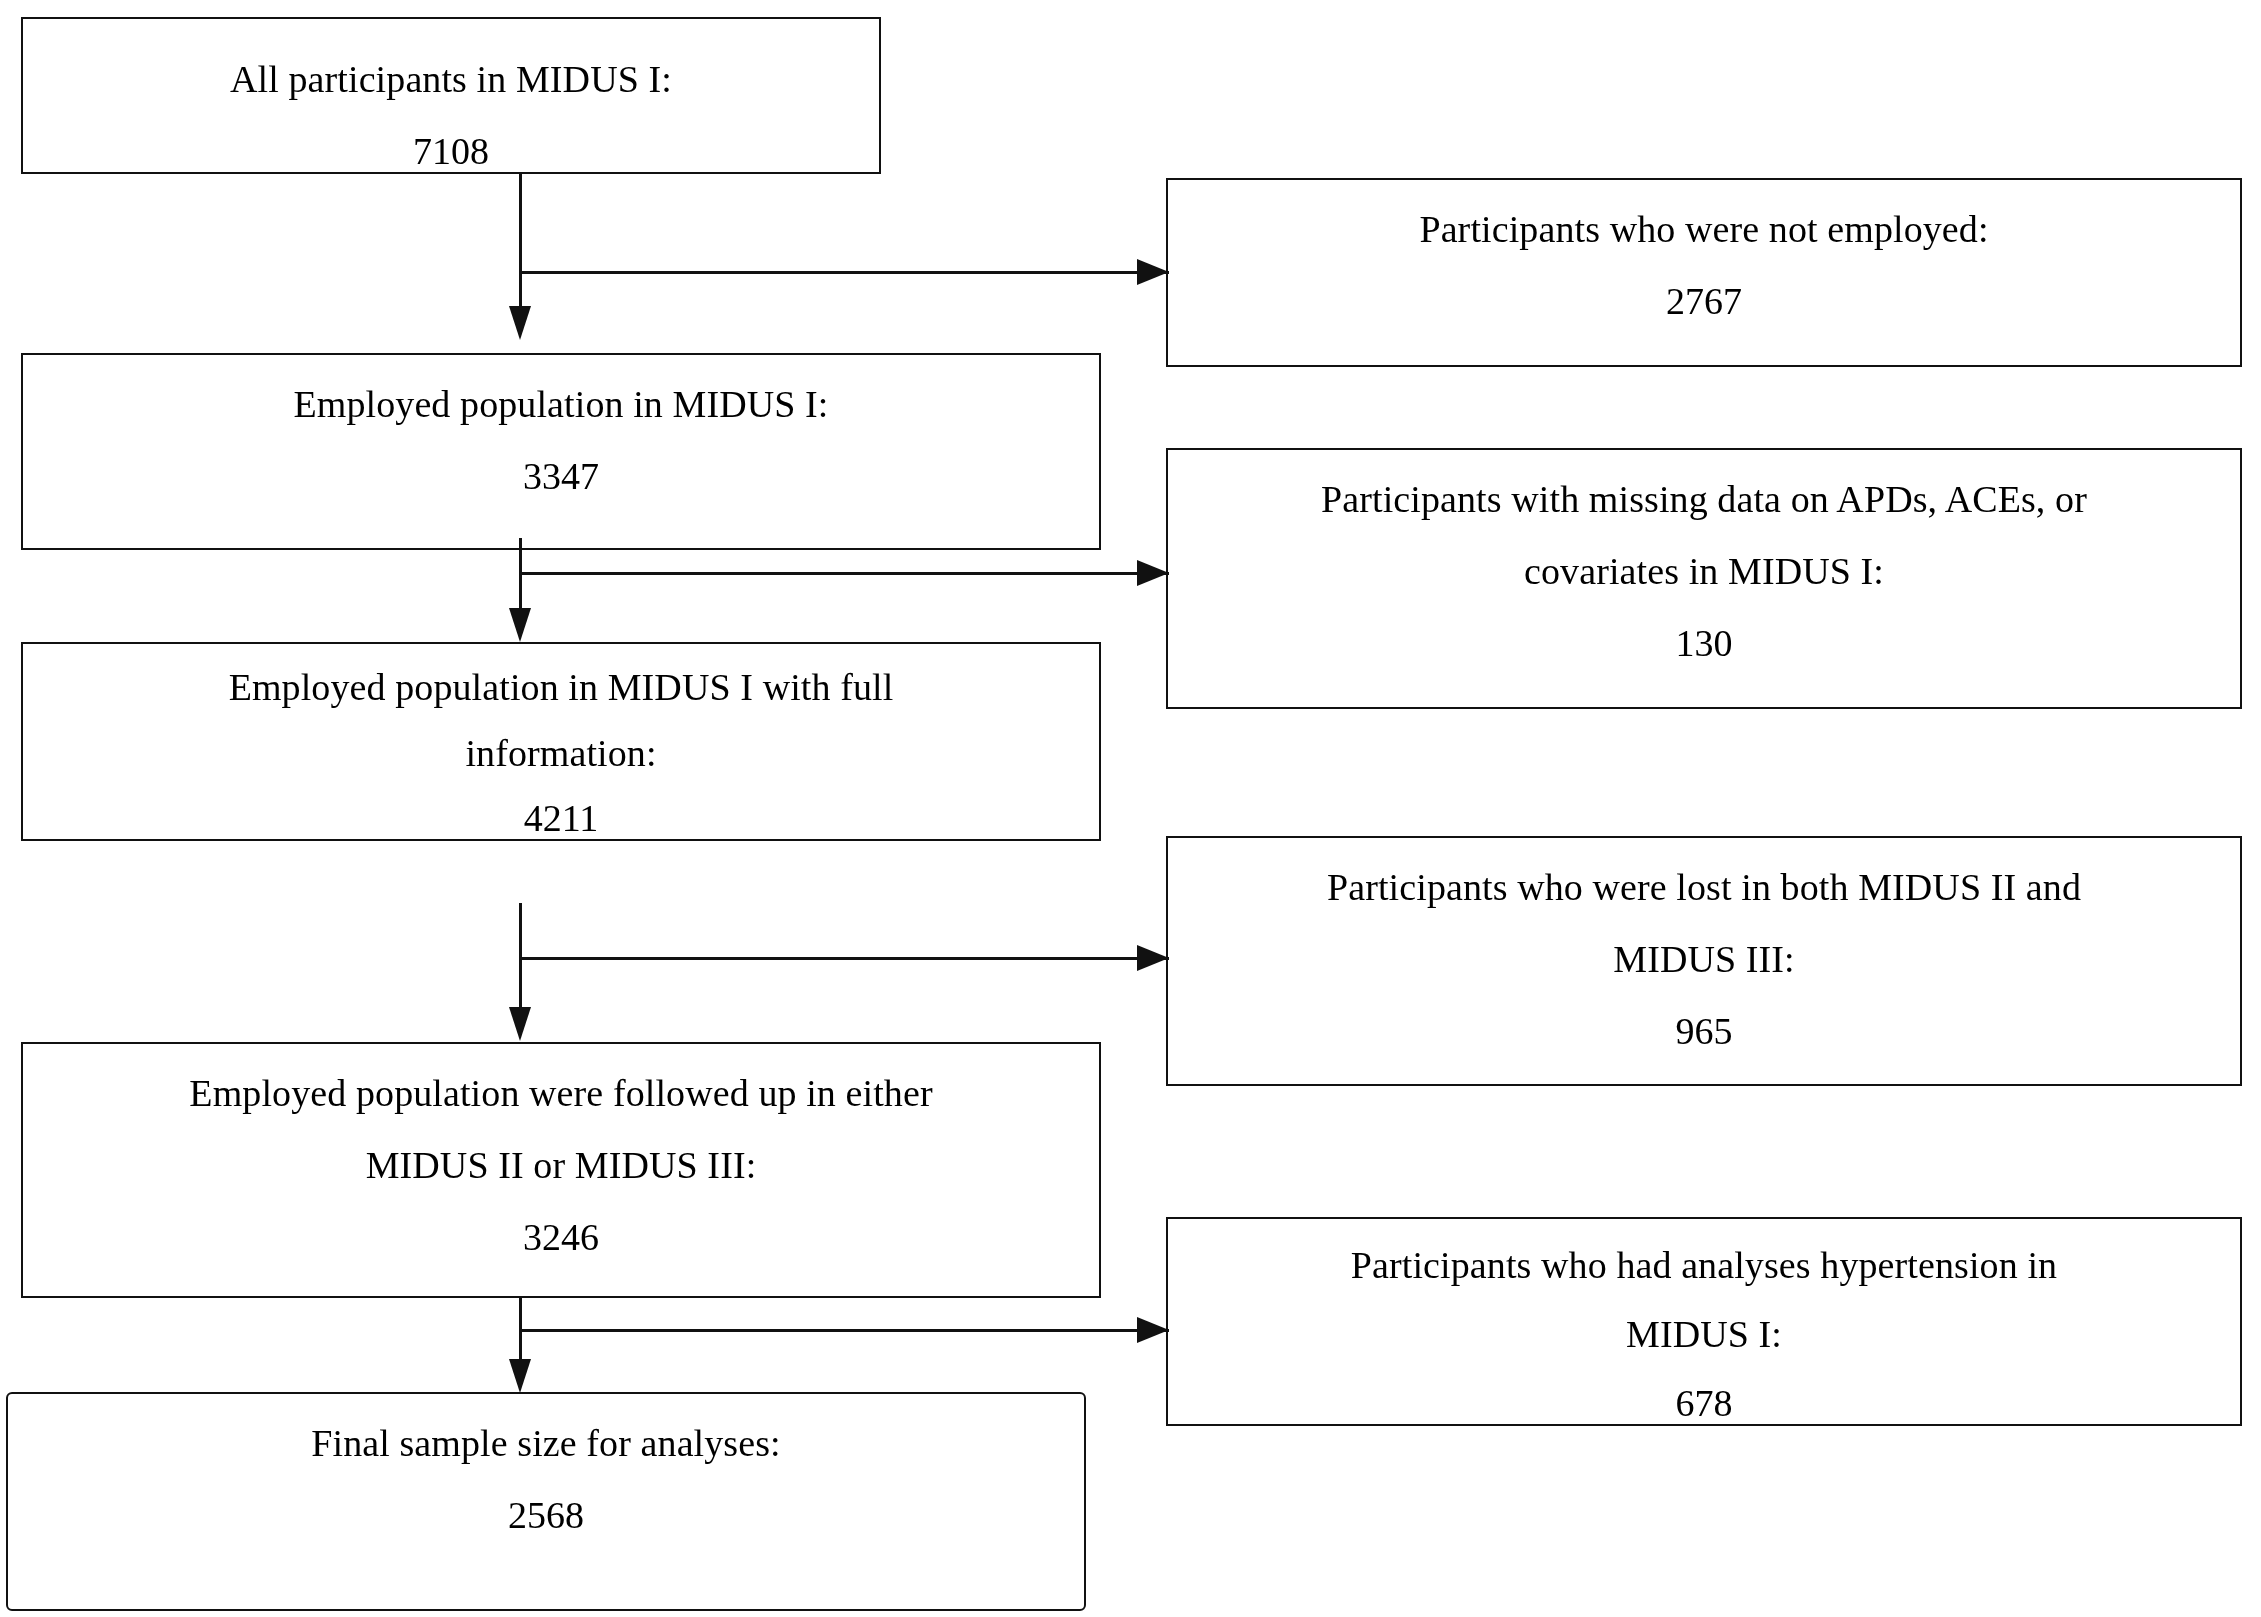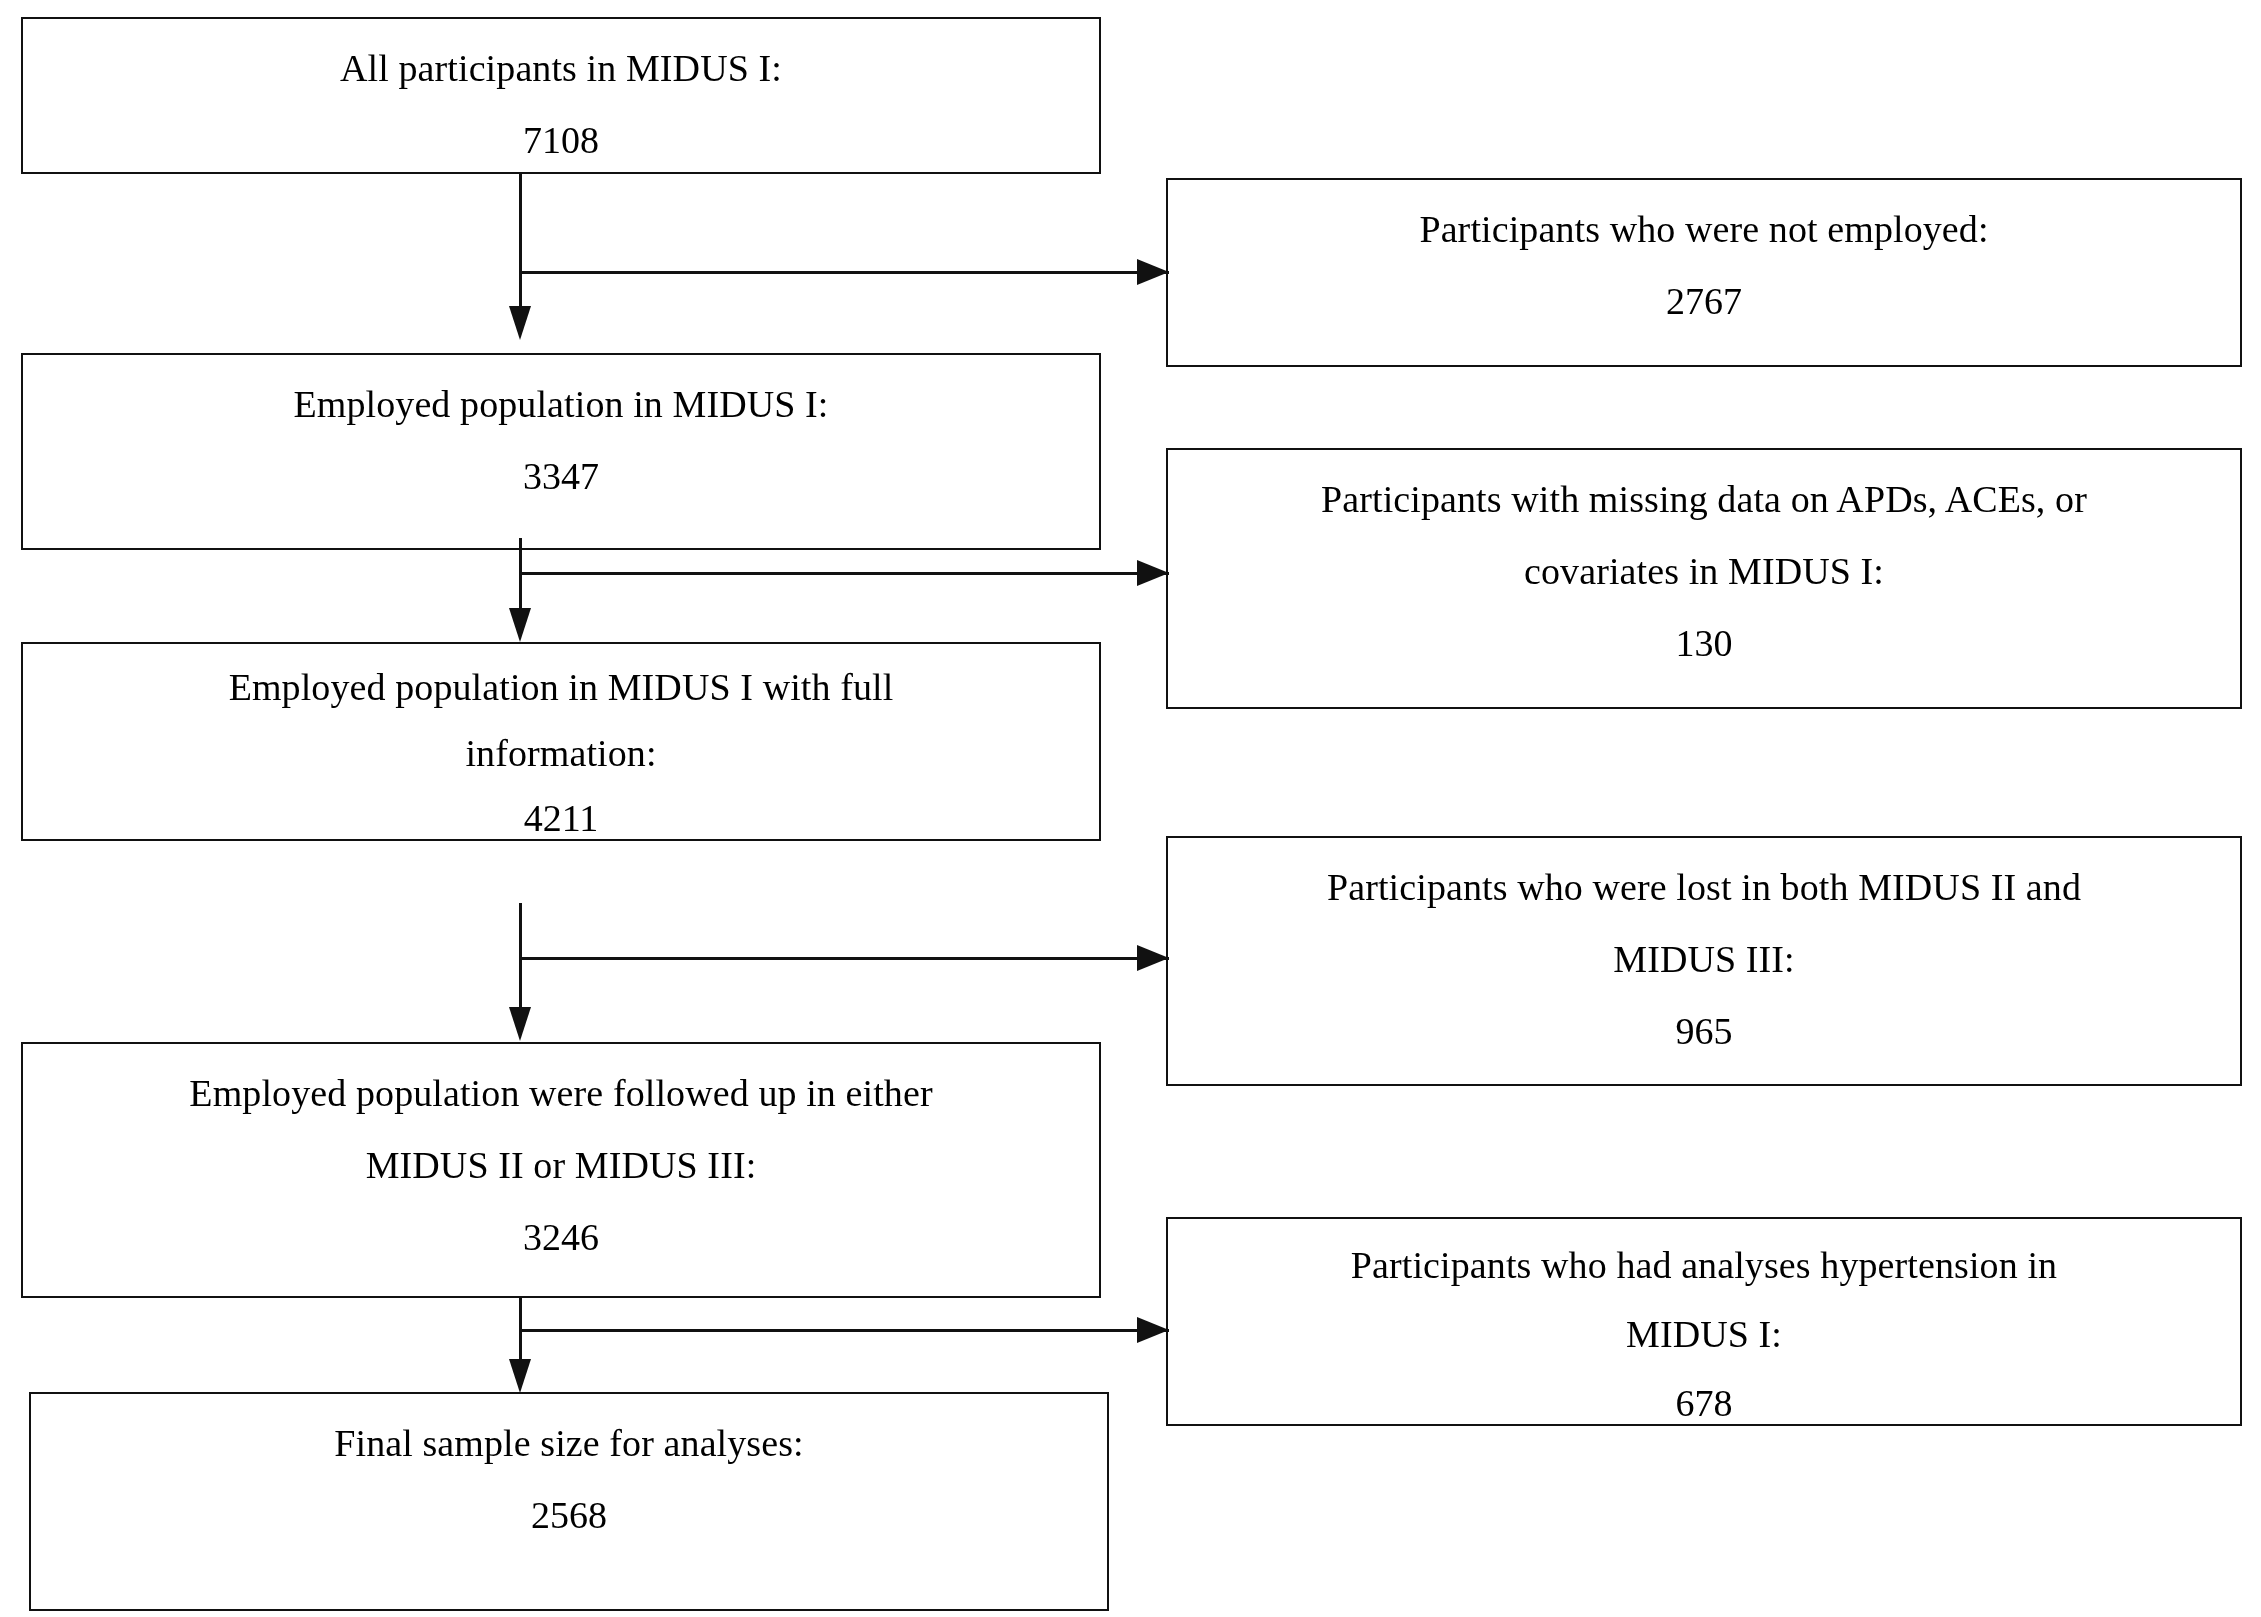--- a/index.html
+++ b/index.html
@@ -68,21 +68,21 @@
     border-top: 13.6px solid transparent;
     border-bottom: 13.6px solid transparent;
     border-left: 32px solid #111111;
   }
 </style>
 </head>
 <body>
 
 <div id="canvas">
 
-  <div class="node" style="left:21px; top:16.7px; width:1080px; height:157px;">
+  <div class="node" style="left:21px; top:16.7px; width:860px; height:157px;justify-content:flex-end;">
     <div class="spacer-sm"></div>
     <div class="line">All participants in MIDUS I:</div>
     <div class="spacer-md"></div>
     <div class="count">7108</div>
   </div>
 
   <div class="node" style="left:21px; top:341px; width:1080px; height:197px;margin-top:12px;">
     <div class="spacer-sm"></div>
     <div class="line">Employed population in MIDUS I:</div>
     <div class="spacer-md"></div>
@@ -100,21 +100,21 @@
 
   <div class="node" style="left:21px; top:1042px; width:1080px; height:256px;">
     <div class="spacer-sm"></div>
     <div class="line">Employed population were followed up in either</div>
     <div class="spacer-md"></div>
     <div class="line">MIDUS II or MIDUS III:</div>
     <div class="spacer-md"></div>
     <div class="count">3246</div>
   </div>
 
-  <div class="node" style="left:29px; top:1392px; width:1080px; height:219px;">
+  <div class="node" style="left:6px; top:1392px; width:1080px; height:219px;border-radius:6px;">
     <div class="spacer-sm"></div>
     <div class="line">Final sample size for analyses:</div>
     <div class="spacer-md"></div>
     <div class="count">2568</div>
   </div>
 
   <div class="node" style="left:1166px; top:178px; width:1076px; height:189px;">
     <div class="spacer-sm"></div>
     <div class="line">Participants who were not employed:</div>
     <div class="spacer-md"></div>

